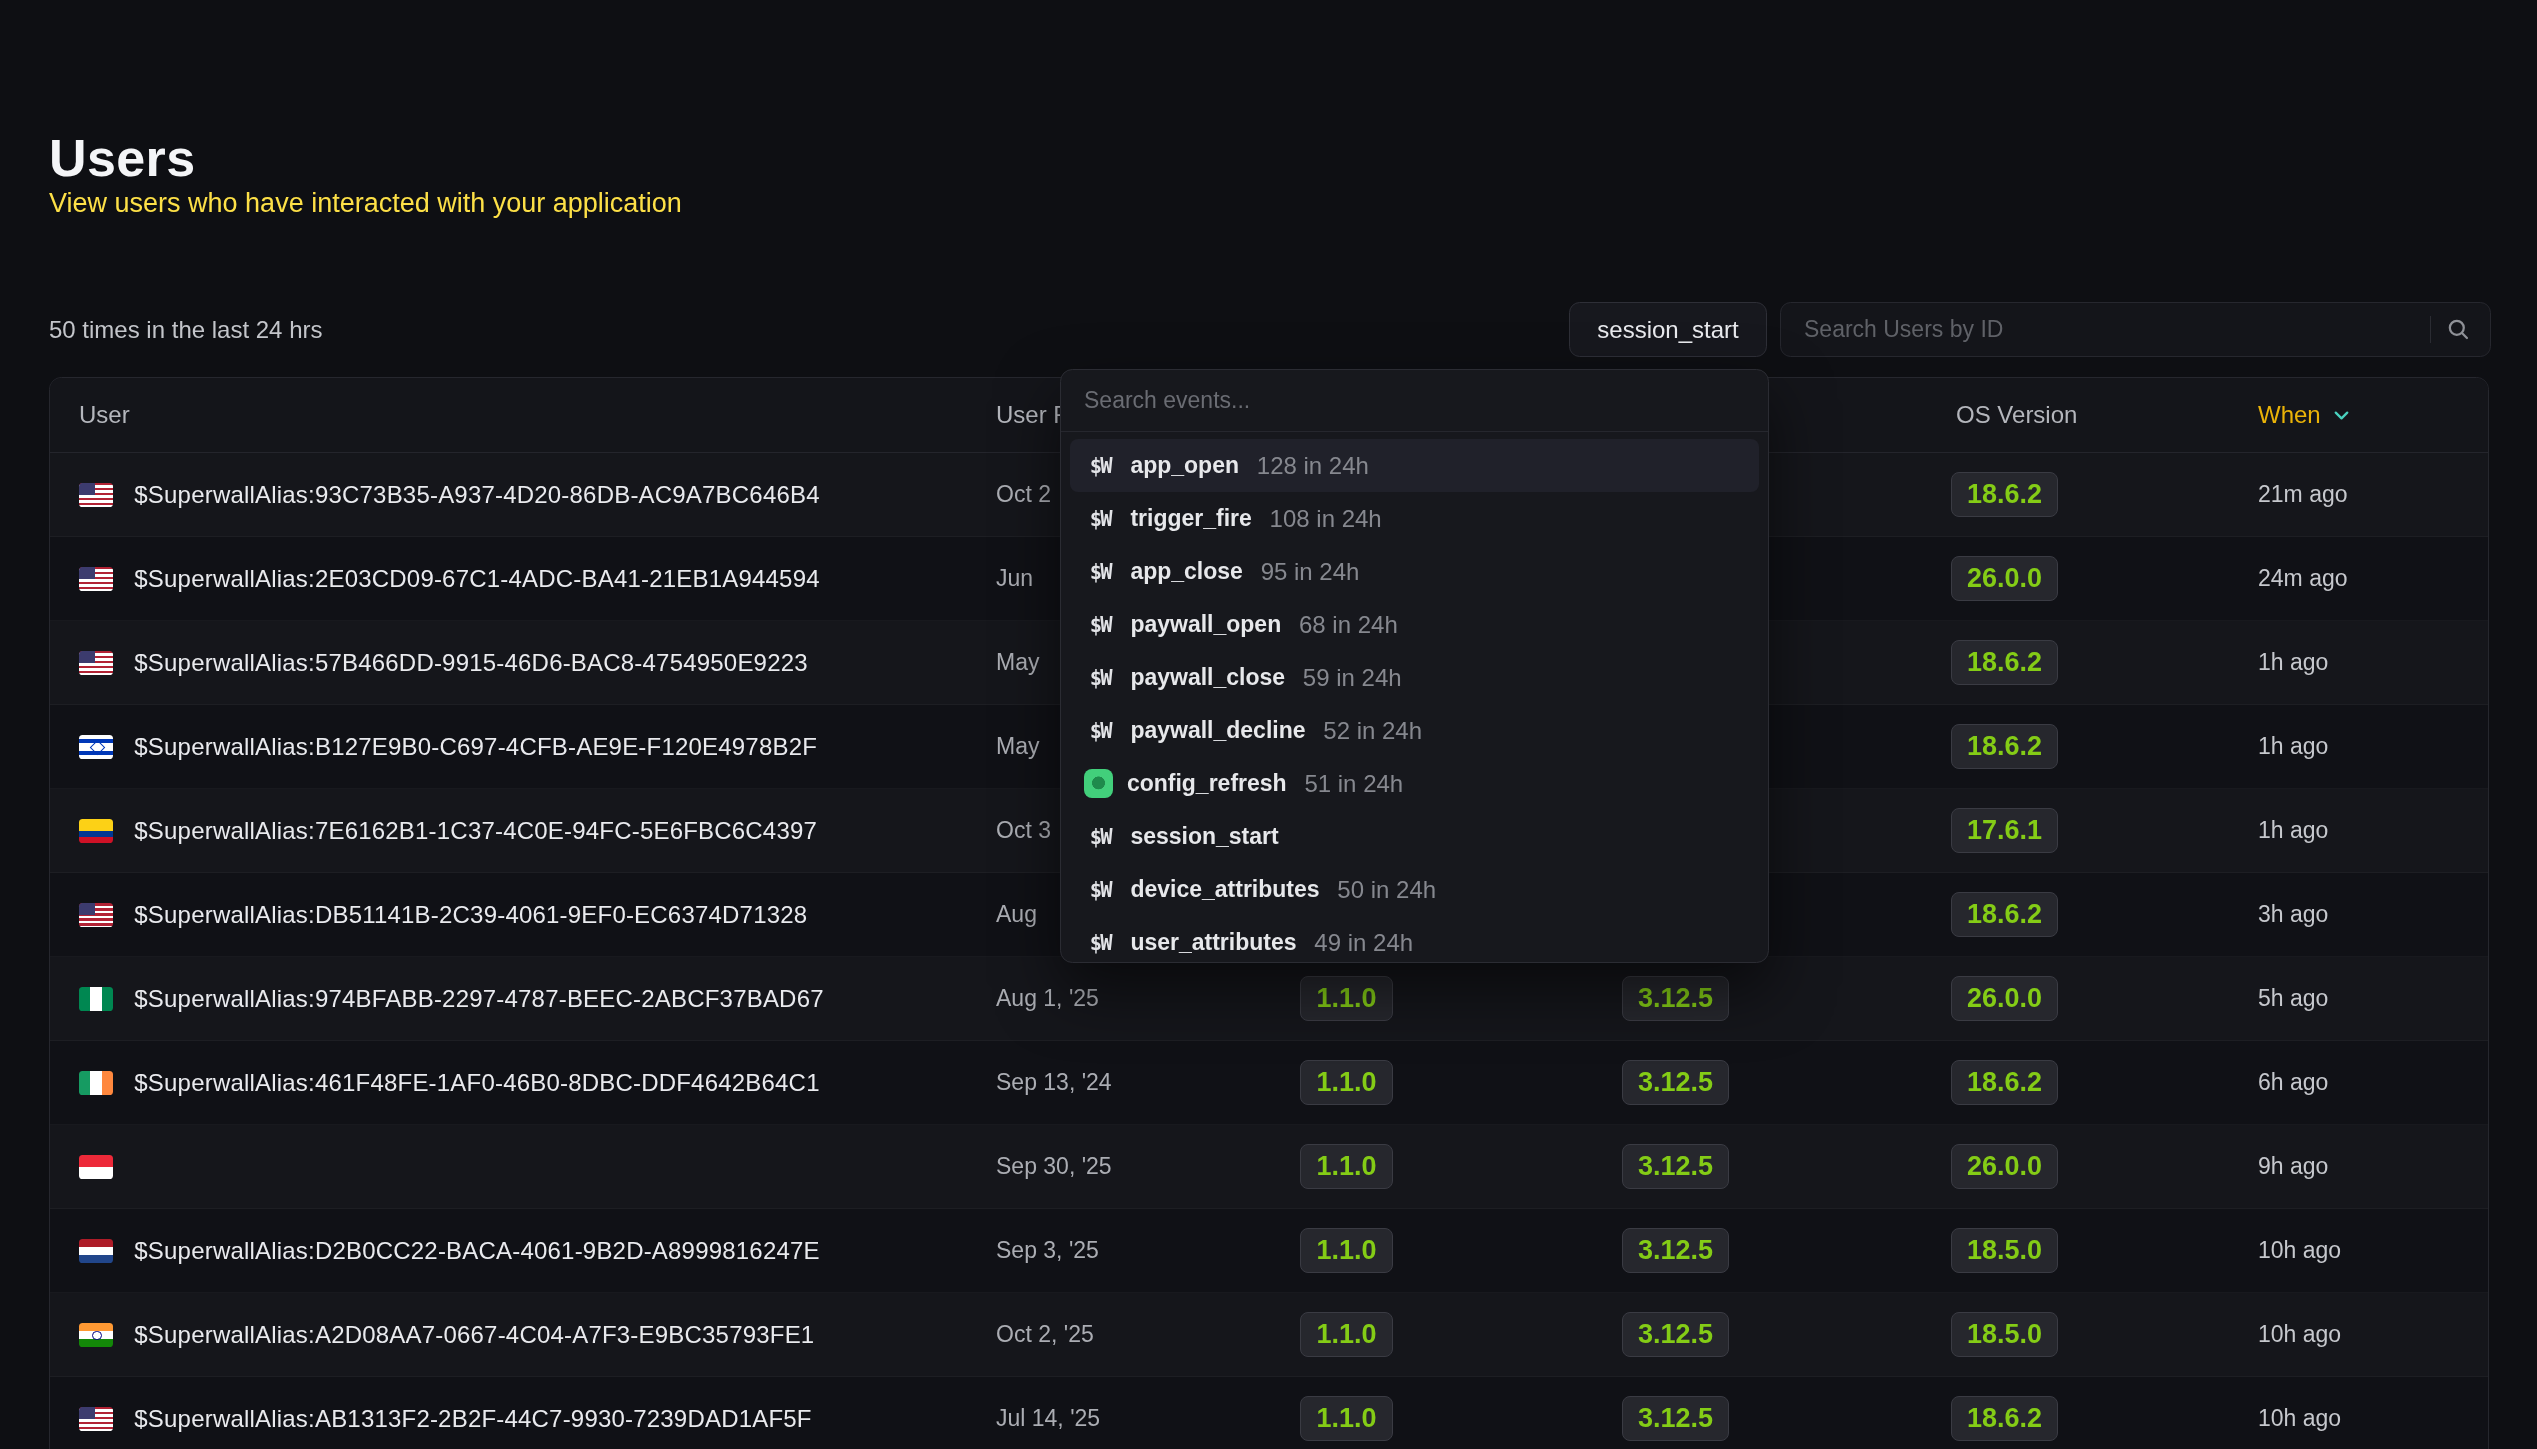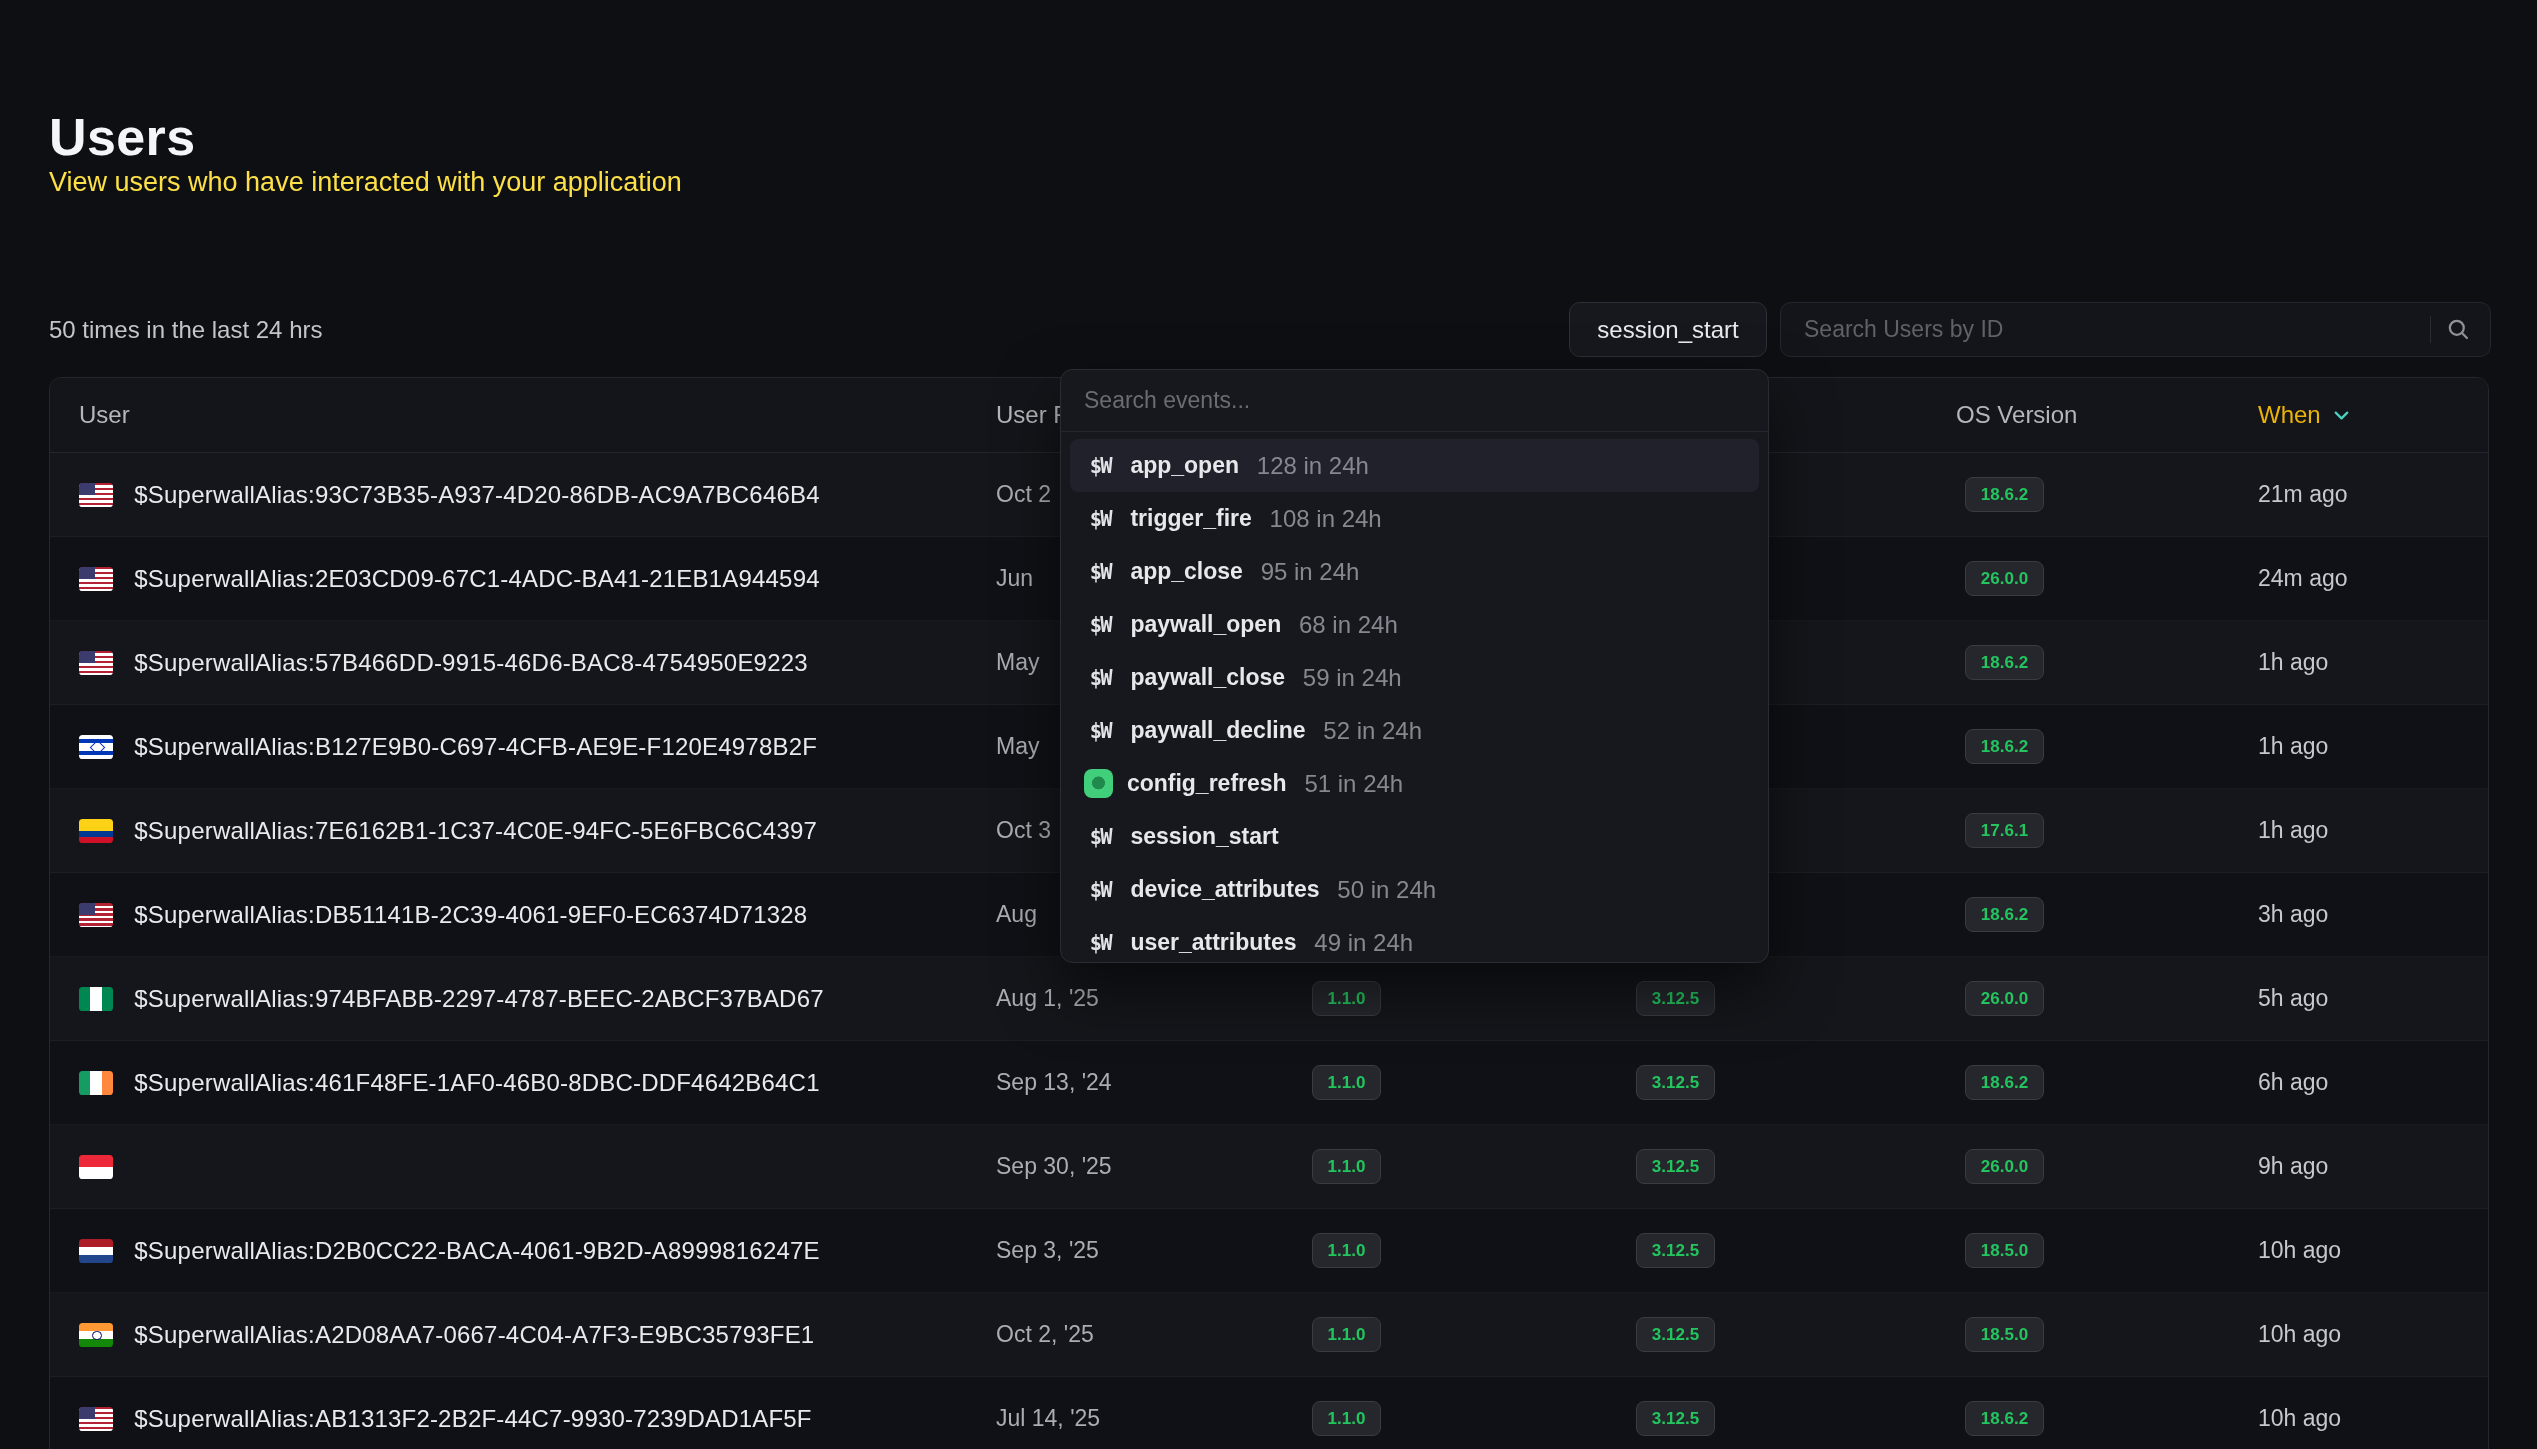--- a/index.html
+++ b/index.html
@@ -1,19 +1,19 @@
 <!DOCTYPE html>
 <html style="font-size:14.2px"><head>
 <meta charset="utf-8">
 <style>
   *{margin:0;padding:0;box-sizing:border-box;}
   html,body{width:2538px;height:1449px;}
   body{background:#0e0f13;font-family:"Liberation Sans",sans-serif;color:#e8e9ec;position:relative;overflow:hidden;}
 
-  .page-header{position:absolute;left:49px;top:107px;}
+  .page-header{position:absolute;left:49px;top:128px;}
   .page-title{font-size:52px;font-weight:700;color:#f4f5f7;letter-spacing:0.4px;}
   .page-subtitle{font-size:27px;color:#fde047;}
 
   .toolbar{position:absolute;left:49px;right:47px;top:302px;height:55px;display:flex;align-items:center;justify-content:space-between;}
   .stats-text{font-size:24px;color:#c3c5ca;}
   .toolbar-right{display:flex;align-items:center;gap:13.3px;}
   .event-filter-btn{height:55px;padding:0 27px;background:#17181e;border:0.9px solid #2e2f37;border-radius:10.7px;color:#e9eaee;font-size:24px;display:flex;align-items:center;cursor:pointer;white-space:nowrap;}
   .user-search{width:711px;height:55px;background:#14151a;border:0.9px solid #26272e;border-radius:10.7px;display:flex;align-items:center;padding:0 18px 0 23px;}
   .user-search input{flex:1;background:transparent;border:none;outline:none;color:#e8e9ec;font-size:23px;font-family:inherit;min-width:0;}
   .user-search input::placeholder{color:#5f6167;}
@@ -26,21 +26,21 @@
   .th-user{padding-left:29px;}
   .th-os{padding-left:116px;}
   .th-when{padding-left:89px;color:#eab308;display:flex;align-items:center;gap:9px;}
   .trow{height:84px;border-bottom:0.9px solid rgba(255,255,255,.035);}
   .trow:nth-child(odd){background:#15161b;}
   .trow:nth-child(even){background:#101116;}
   .cell-user{display:flex;align-items:center;gap:21.3px;padding-left:29px;overflow:hidden;}
   .uid{font-size:24px;color:#e9eaee;font-weight:500;letter-spacing:0.2px;white-space:nowrap;}
   .cell-date{font-size:23px;color:#abadb3;white-space:nowrap;}
   .cell-center{display:flex;justify-content:center;}
-  .badge{background:#26272d;border:0.9px solid #3a3b43;border-radius:8px;padding:6.2px 15px;font-size:17px;font-weight:700;color:#22c55e;white-space:nowrap;}
+  .badge{background:#26272d;border:0.9px solid #3a3b43;border-radius:8px;padding:6.2px 15px;font-size:27px;font-weight:700;color:#84cc16;white-space:nowrap;}
   .cell-when{padding-left:89px;font-size:23px;color:#c6c8cd;white-space:nowrap;}
 
   .flag{width:34px;height:24px;border-radius:3.6px;flex:0 0 auto;position:relative;overflow:hidden;background:#444;}
   .flag-us{background:repeating-linear-gradient(180deg,#b22234 0 2.5px,#ffffff 2.5px 5px);}
   .flag-us::before{content:"";position:absolute;left:0;top:0;width:46%;height:54%;background:#3c3b6e;}
   .flag-il{background:linear-gradient(180deg,#ffffff 0 18%,#0038b8 18% 32%,#ffffff 32% 68%,#0038b8 68% 82%,#ffffff 82% 100%);}
   .flag-il::before{content:"";position:absolute;left:50%;top:50%;width:9px;height:9px;margin:-4.4px 0 0 -4.4px;border:1.3px solid #0038b8;transform:rotate(45deg);}
   .flag-co{background:linear-gradient(180deg,#fcd116 0 50%,#003893 50% 75%,#ce1126 75% 100%);}
   .flag-ng{background:linear-gradient(90deg,#008751 0 33.3%,#ffffff 33.3% 66.6%,#008751 66.6% 100%);}
   .flag-ie{background:linear-gradient(90deg,#169b62 0 33.3%,#ffffff 33.3% 66.6%,#ff883e 66.6% 100%);}

